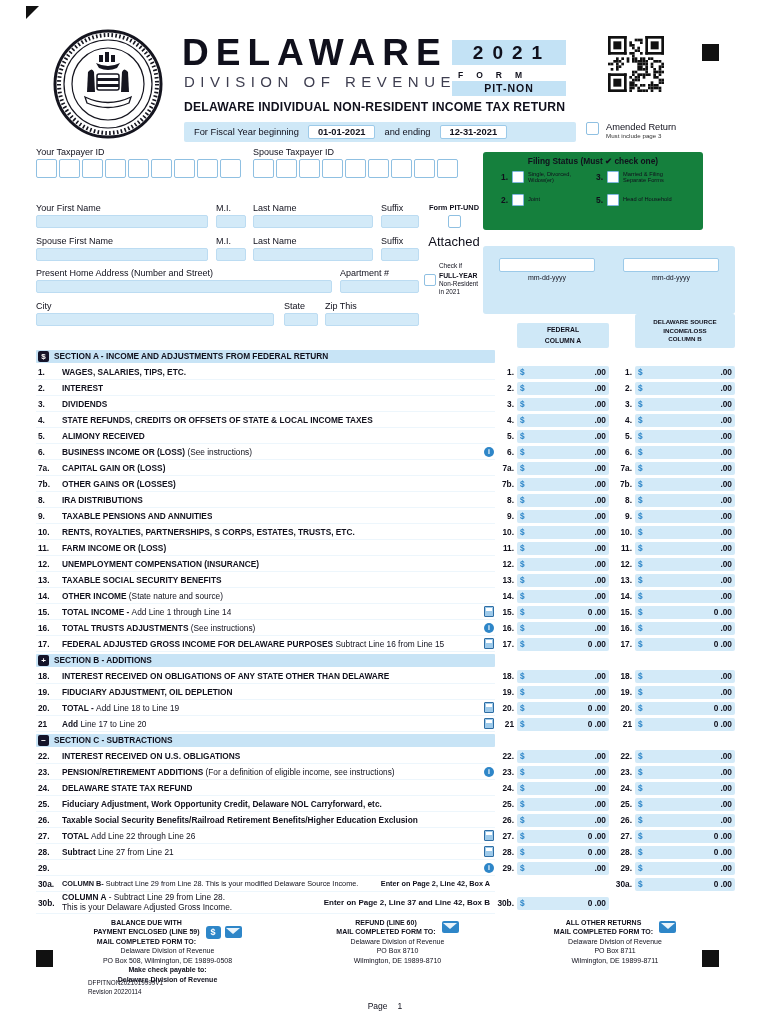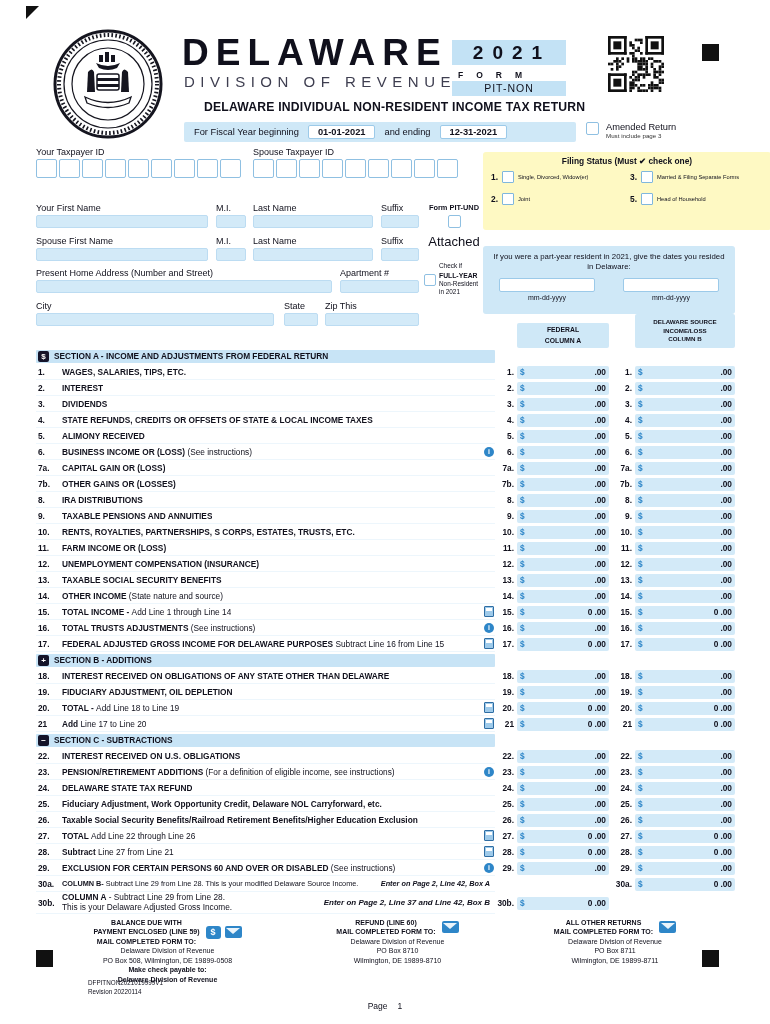--- a/index.html
+++ b/index.html
@@ -16,22 +16,22 @@
              border-top:13px solid #111; border-right:13px solid transparent; }
 
   
   .seal { position:absolute; left:52px; top:28px; width:112px; height:112px; }
   .t-delaware { position:absolute; left:182px; top:32px; font-size:37px; font-weight:bold; letter-spacing:7px; }
   .year-chip { position:absolute; left:452px; top:40px; width:114px; height:25px; background:#c3e2f5;
                font-size:19px; font-weight:bold; letter-spacing:9px; text-align:center; line-height:25px; padding-left:6px; }
   .t-division { position:absolute; left:184px; top:73px; font-size:15px; letter-spacing:5.5px; color:#3e3e50; }
   .form-word { position:absolute; left:458px; top:70px; font-size:8.5px; font-weight:bold; letter-spacing:13px; }
   .code-chip { position:absolute; left:452px; top:81px; width:114px; height:15px; background:#c3e2f5;
-               font-size:10.5px; font-weight:normal; text-align:center; line-height:15px; letter-spacing:1px; }
-  .t-subtitle { position:absolute; left:184px; top:100px; font-size:12.2px; font-weight:bold; letter-spacing:.2px;margin-left:20px; }
+               font-size:10.5px; font-weight:bold; text-align:center; line-height:15px; letter-spacing:1px; }
+  .t-subtitle { position:absolute; left:184px; top:100px; font-size:12.2px; font-weight:bold; letter-spacing:.2px; }
   .qr { position:absolute; left:608px; top:36px; width:56px; height:56px; }
 
   
   .fiscal { position:absolute; left:184px; top:122px; width:392px; height:20px; background:#cfe8f7; border-radius:2px;
             display:flex; align-items:center; gap:9px; padding:0 10px; font-size:9.3px; }
   .datebox { background:#fff; border:1px solid #9ccae9; border-radius:2px; padding:1px 9px; font-weight:bold; font-size:9.3px; }
   .amended { position:absolute; left:586px; top:122px; display:flex; gap:7px; align-items:flex-start; }
   .amended .txt1 { font-size:9.3px; }
   .amended .txt2 { font-size:6.2px; color:#333; }
 
@@ -47,21 +47,21 @@
   .pit-und .t { font-size:7.4px; font-weight:bold; }
   .pit-und .cb { margin-top:3px; }
   .pit-und .t2 { font-size:13px; margin-top:2px; }
   .fullyear { left:424px; top:262px; width:62px; display:flex; gap:3px; align-items:center; }
   .fullyear .cb { width:12px; height:12px; }
   .fy-lines { text-align:left; }
   .fy-lines div { font-size:6.4px; line-height:1.35; }
   .fy-lines .b { font-weight:bold; font-size:6.8px; }
 
   
-  .fs-panel { position:absolute; left:483px; top:152px; width:288px; height:78px; background:#fef9c3; border-radius:3px; padding:4px 6px; }
+  .fs-panel { position:absolute; left:483px; top:152px; width:220px; height:78px; background:#15803d; border-radius:3px; padding:4px 16px; }
   .fs-title { text-align:center; font-size:8.4px; font-weight:bold; margin-bottom:5px; }
   .fs-grid { display:grid; grid-template-columns:1fr 1fr; row-gap:10px; column-gap:6px; padding:0 2px; }
   .fs-opt { display:flex; align-items:center; gap:4px; }
   .fs-num { font-weight:bold; font-size:8.4px; }
   .fs-cb { width:12px; height:12px; background:#fff; border:1px solid #7fb7dd; border-radius:1px; flex-shrink:0; }
   .fs-label { font-size:5.7px; line-height:1.1; }
 
   
   .py-panel { position:absolute; left:483px; top:246px; width:252px; height:68px; background:#cfe8f7; border-radius:3px; padding:6px 10px; }
   .py-text { font-size:7.8px; text-align:center; line-height:1.3; }
@@ -81,21 +81,21 @@
 
   .trow { display:flex; align-items:center; height:16px; width:100%; }
   .trow.h30b { height:22px; }
   .left-part { flex:1; display:flex; align-items:center; height:100%; overflow:hidden; border-bottom:1px solid #edf6fc; }
   .lnum { width:26px; font-weight:bold; font-size:8.3px; padding-left:2px; flex-shrink:0; }
   .rlabel { white-space:nowrap; overflow:hidden; font-size:8.3px; }
   .rlabel.tight { font-size:7.3px; }
   .rlabel .b { font-weight:bold; }
   .rlabel.wrap2 { white-space:normal; line-height:1.2; }
   .icon-slot { margin-left:auto; display:flex; align-items:center; padding-right:1px; }
-  .note { margin-left:auto; font-weight:bold; font-size:8px; white-space:nowrap; padding-right:5px;font-style:italic; }
+  .note { margin-left:auto; font-weight:bold; font-size:8px; white-space:nowrap; padding-right:5px; }
   .note.tight { font-size:7.3px; }
   .rnum { width:22px; text-align:right; padding-right:3px; font-weight:bold; font-size:8.3px; flex-shrink:0; }
   .rnum.nb { width:26px; }
   .money { width:92px; height:13px; background:#d3eaf8; border-radius:2px; display:flex; align-items:center;
            font-size:8.3px; padding:0 3px; flex-shrink:0; }
   .money.bcol { width:100px; }
   .money .cur { color:#2e86c8; font-weight:bold; margin-right:2px; }
   .money .mval { flex:1; text-align:right; font-weight:bold; padding-right:2px; }
   .money .cents { font-weight:bold; }
   .sec-band { flex:1; background:#c8e4f6; font-weight:bold; font-size:8.3px; display:flex; align-items:center; height:13px; border-radius:1px; }
@@ -403,21 +403,20 @@
         </div>
         <div class="fs-opt">
           <span class="fs-num">5.</span>
           <span class="fs-cb"></span>
           <span class="fs-label">Head of Household</span>
         </div>
       </div>
   </div>
 
   <div class="py-panel">
-    <div class="py-text">If you were a part-year resident in 2021, give the dates you resided in Delaware:</div>
     <div class="py-inputs">
       <div class="py-box"></div>
       <div class="py-box"></div>
     </div>
     <div class="py-hints">
       <span>mm-dd-yyyy</span>
       <span>mm-dd-yyyy</span>
     </div>
   </div>
 
@@ -1022,21 +1021,20 @@
           <span class="rnum nb">28.</span>
           <div class="money bcol">
             <span class="cur">$</span>
             <span class="mval">0</span>
             <span class="cents">.00</span>
           </div>
         </div>
         <div class="trow">
           <div class="left-part">
             <span class="lnum">29.</span>
-            <span class="rlabel"><span class="b">EXCLUSION FOR CERTAIN PERSONS 60 AND OVER OR DISABLED</span><span class="n"> (See instructions)</span></span>
             <span class="icon-slot">
               <span class="info-icon">i</span>
             </span>
           </div>
           <span class="rnum">29.</span>
           <div class="money">
             <span class="cur">$</span>
             <span class="mval"></span>
             <span class="cents">.00</span>
           </div>

